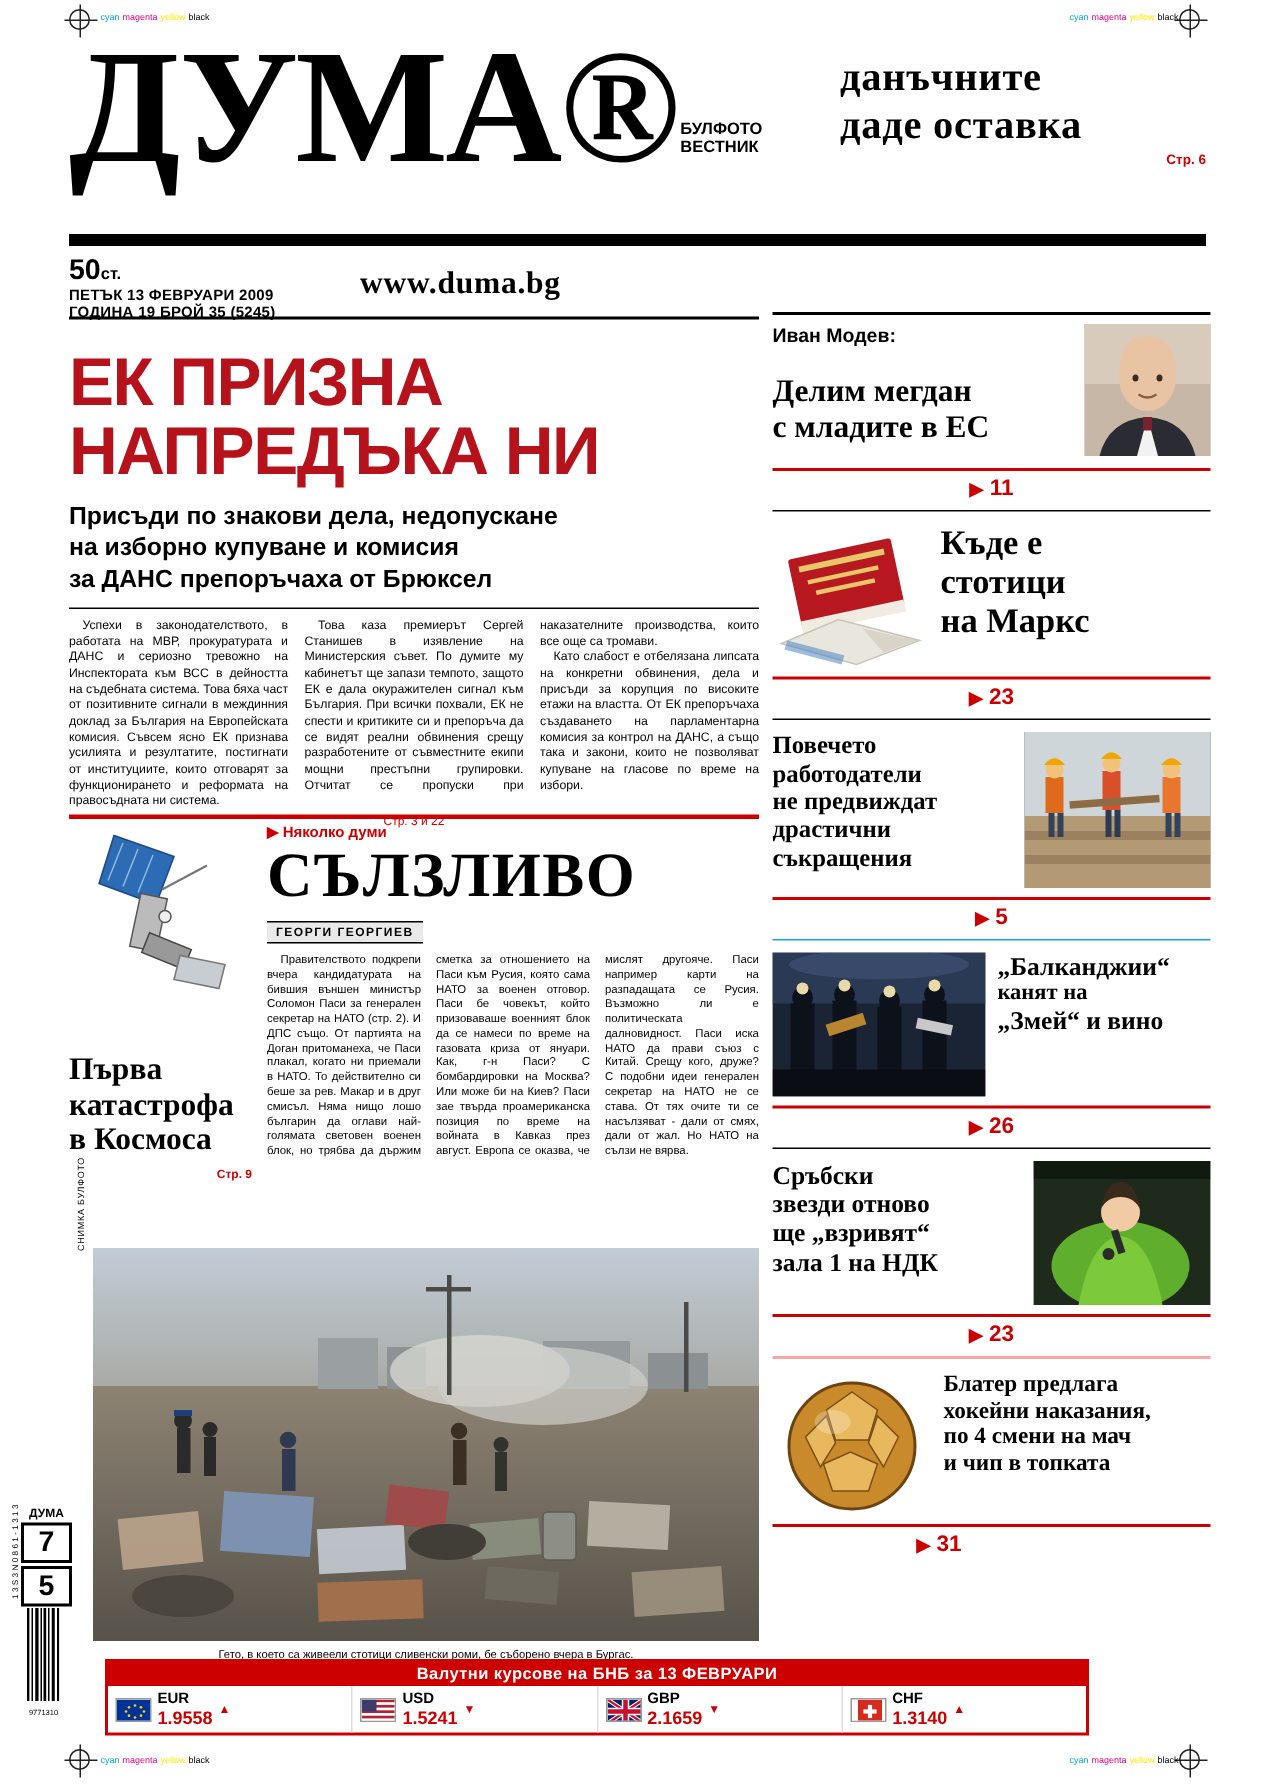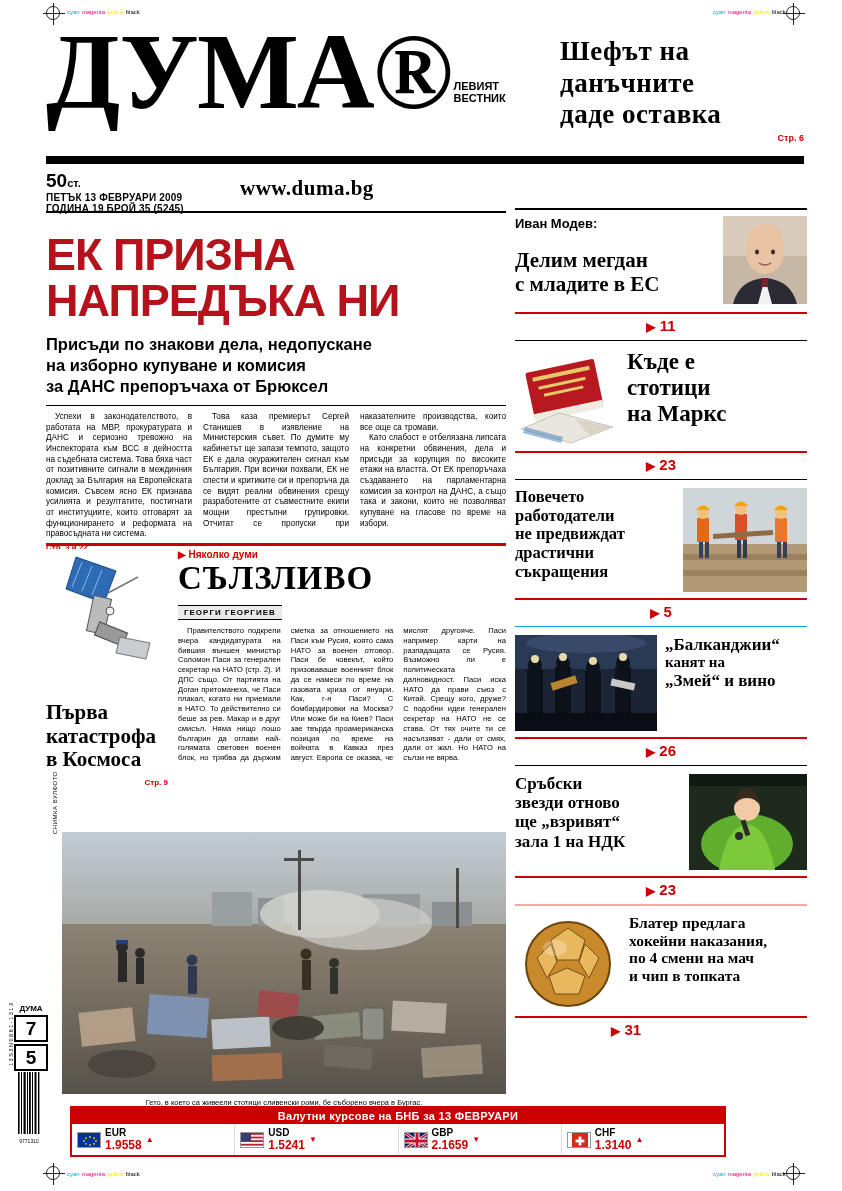--- a/index.html
+++ b/index.html
@@ -50,25 +50,25 @@
   .left-col { position:absolute; left:46px; top:208px; width:460px; }
   .right-col { position:absolute; left:515px; top:208px; width:292px; }
 
   .hl { font-family:"Liberation Sans", sans-serif; font-weight:bold; font-size:45px;
         line-height:1.02; letter-spacing:-1px; color:#b5121b; }
   .deck { font-size:16.5px; font-weight:bold; line-height:1.28; margin-top:10px; }
 
   .body3 { column-count:3; column-gap:11px; font-size:8.2px; line-height:1.30;
            text-align:justify; hyphens:auto; }
   .body3 p { margin:0; text-indent:9px; }
-  .jump { color:#c00; font-weight:bold; text-align:left; font-size:8px; margin-top:3px; }
+  .jump { color:#c00; font-weight:normal; text-align:center; font-size:8px; margin-top:3px; }
 
   .kicker { font-size:10px; font-weight:bold; color:#c00; }
   .kicker .tri { color:#c00; }
-  .sectitle { font-family:"Liberation Serif", serif; font-size:33px; font-weight:bold;
+  .sectitle { font-family:"Liberation Serif", serif; font-size:42px; font-weight:bold;
               letter-spacing:1px; line-height:1; margin:2px 0 6px 0; }
   .byline { font-size:8px; font-weight:bold; letter-spacing:1px; background:#e9e9e9;
             display:inline-block; padding:2px 6px; border-top:1px solid #000; border-bottom:1px solid #000;}
 
   .capt-left { font-family:"Liberation Serif", serif; font-size:21px; font-weight:bold;
                line-height:1.12; }
   .page-ref { font-size:8px; color:#c00; font-weight:bold; text-align:right; }
 
   
   .rblock { position:relative; }
@@ -124,28 +124,27 @@
     <span class="c-cyan">cyan</span><span class="c-mag">magenta</span><span class="c-yel">yellow</span><span class="c-blk">black</span>
   </div>
   <div class="colorbar" style="left:712px; top:1171px;">
     <span class="c-cyan">cyan</span><span class="c-mag">magenta</span><span class="c-yel">yellow</span><span class="c-blk">black</span>
   </div>
 
   <div class="masthead">
     <div style="position:relative;">
       <span class="logo">ДУМА</span><span class="logo reg">®</span>
       <div class="logo-sub">
-        <div>ЛЕВИЯТ</div>
+        <div>БУЛФОТО</div>
         <div>ВЕСТНИК</div>
       </div>
     </div>
   </div>
 
   <div class="head-right">
-    <div class="hr-line">Шефът на</div>
     <div class="hr-line">данъчните</div>
     <div class="hr-line">даде  оставка</div>
     <div class="hr-page">Стр. 6</div>
   </div>
 
   <div class="rule-thick" style="top:156px;"></div>
 
   <div class="dateband">
     <div class="price"><span>50</span><small>ст.</small></div>
     <div class="d1">ПЕТЪК 13 ФЕВРУАРИ 2009</div>

